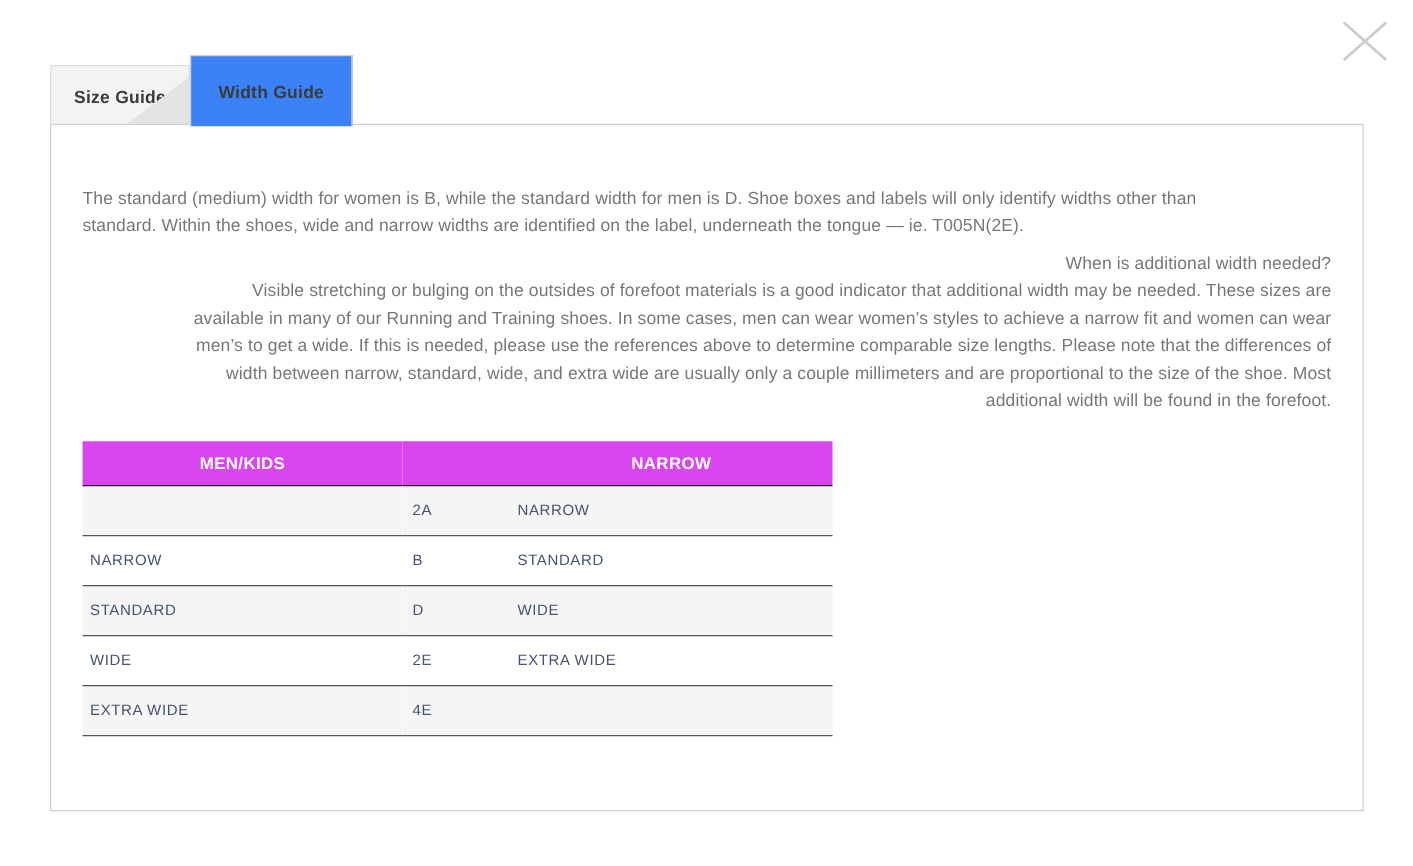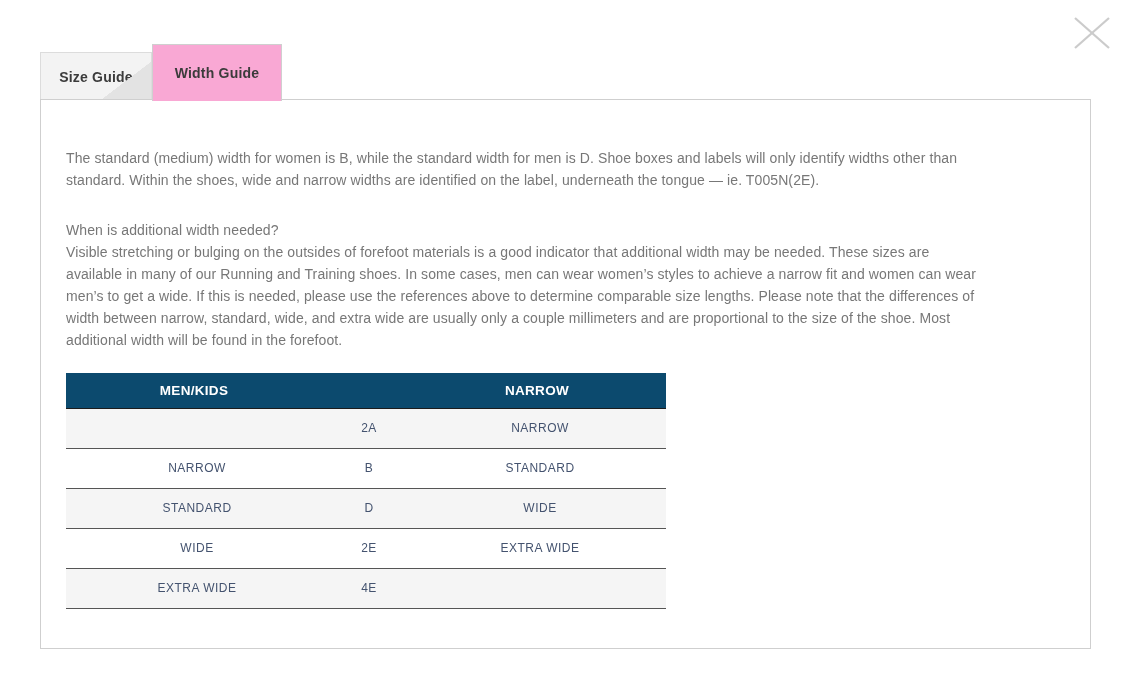--- a/index.html
+++ b/index.html
@@ -39,21 +39,21 @@
     z-index: 1;
   }
   .tab-inactive::after {
     content: "";
     position: absolute; right: 0; bottom: 0;
     width: 50px; height: 38px;
     background: linear-gradient(to bottom right, rgba(0,0,0,0) 49.6%, #e3e3e3 50%);
   }
   .tab-active {
     left: 152px; top: 44px; width: 130px; height: 57px;
-    background: #f9a8d4;
+    background: #3b82f6;
     border: 1px solid #cfcfcf;
     border-bottom: none;
     z-index: 3;
   }
 
   
   .panel {
     position: absolute;
     left: 40px; top: 99px;
     width: 1051px; height: 550px;
@@ -67,50 +67,49 @@
   }
   .copy {
     color: #777777;
     font-size: 14px;
     font-weight: 400;
     line-height: 22px;
     letter-spacing: 0.1px;
     white-space: pre-line;
     max-width: 1005px;
   }
-  .copy + .copy { margin-top: 28px; }
+  .copy + .copy { margin-top: 8px; text-align: right; }
 
   
   .width-table {
     margin-top: 22px;
     width: 600px;
     border-collapse: collapse;
     table-layout: fixed;
   }
   .width-table col.c1 { width: 256px; }
   .width-table col.c2 { width: 86px; }
   .width-table col.c3 { width: 258px; }
   .width-table thead th {
-    background: #0c4a6e;
+    background: #d946ef;
     color: #ffffff;
     font-size: 13.5px;
     font-weight: 700;
     letter-spacing: 0.3px;
     height: 35px;
     text-align: center;
     border-bottom: 1px solid #1c1c1c;
   }
   .width-table tbody td {
     height: 40px;
     font-size: 12px;
     color: #44536f;
     letter-spacing: 0.5px;
     padding-left: 6px;
     vertical-align: middle;
-    text-align: center;
   }
   .width-table tbody td:nth-child(2) { padding-left: 8px; }
   .width-table tbody tr:nth-child(odd) { background: #f5f5f5; }
   .width-table tbody tr:nth-child(even) { background: #ffffff; }
   .width-table tbody tr { border-bottom: 1px solid #555555; }
   .width-table tbody tr:first-child { border-top: none; }
 </style>
 </head>
 <body>
 

